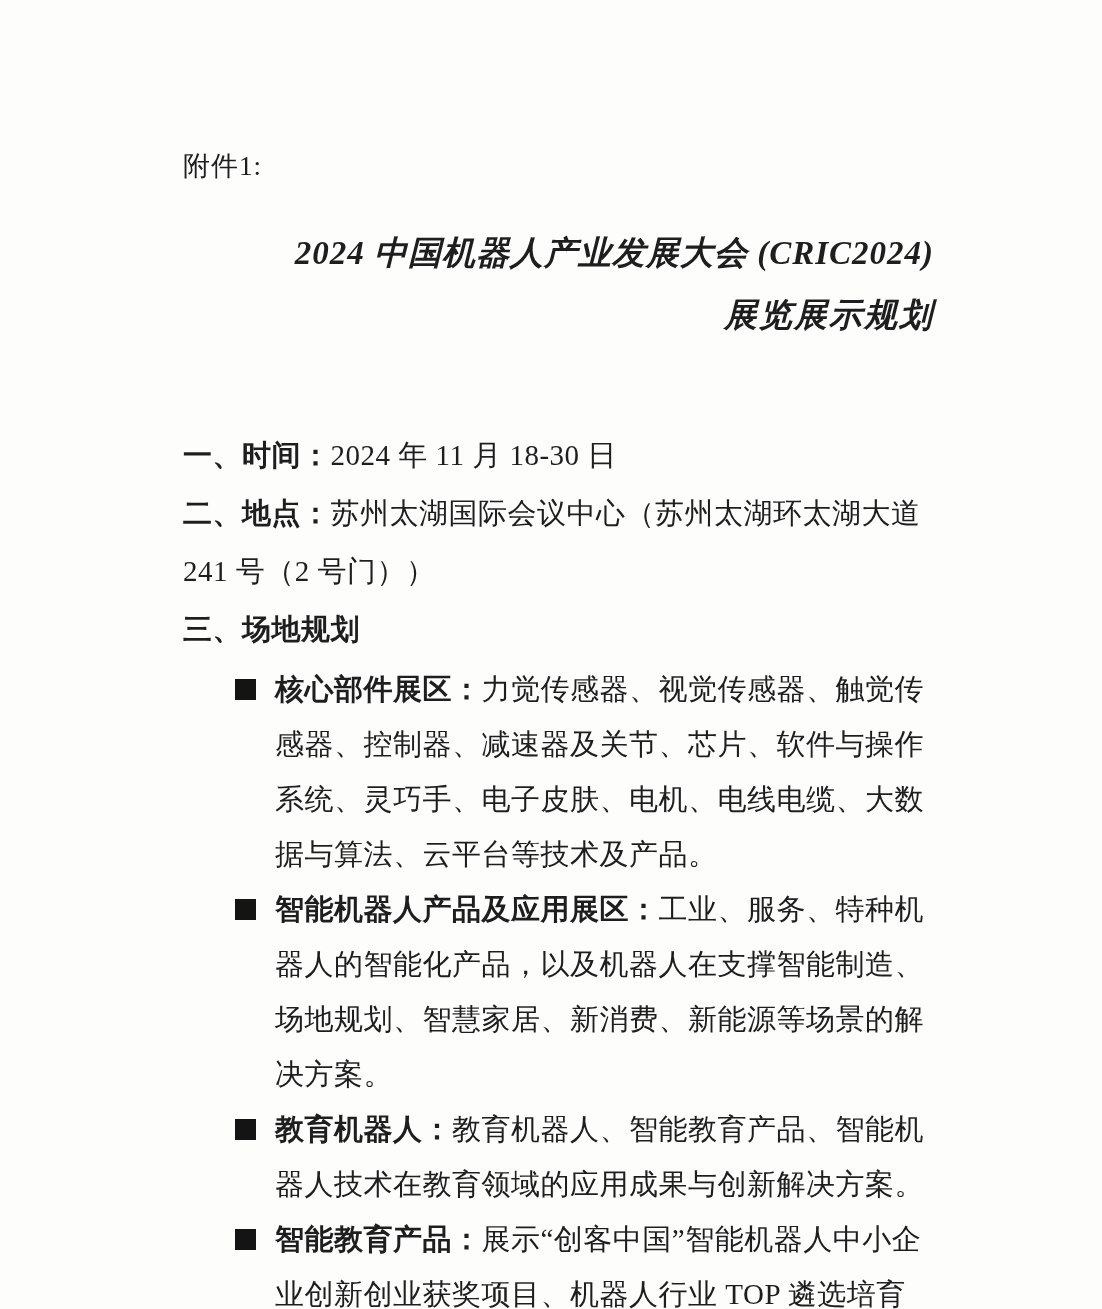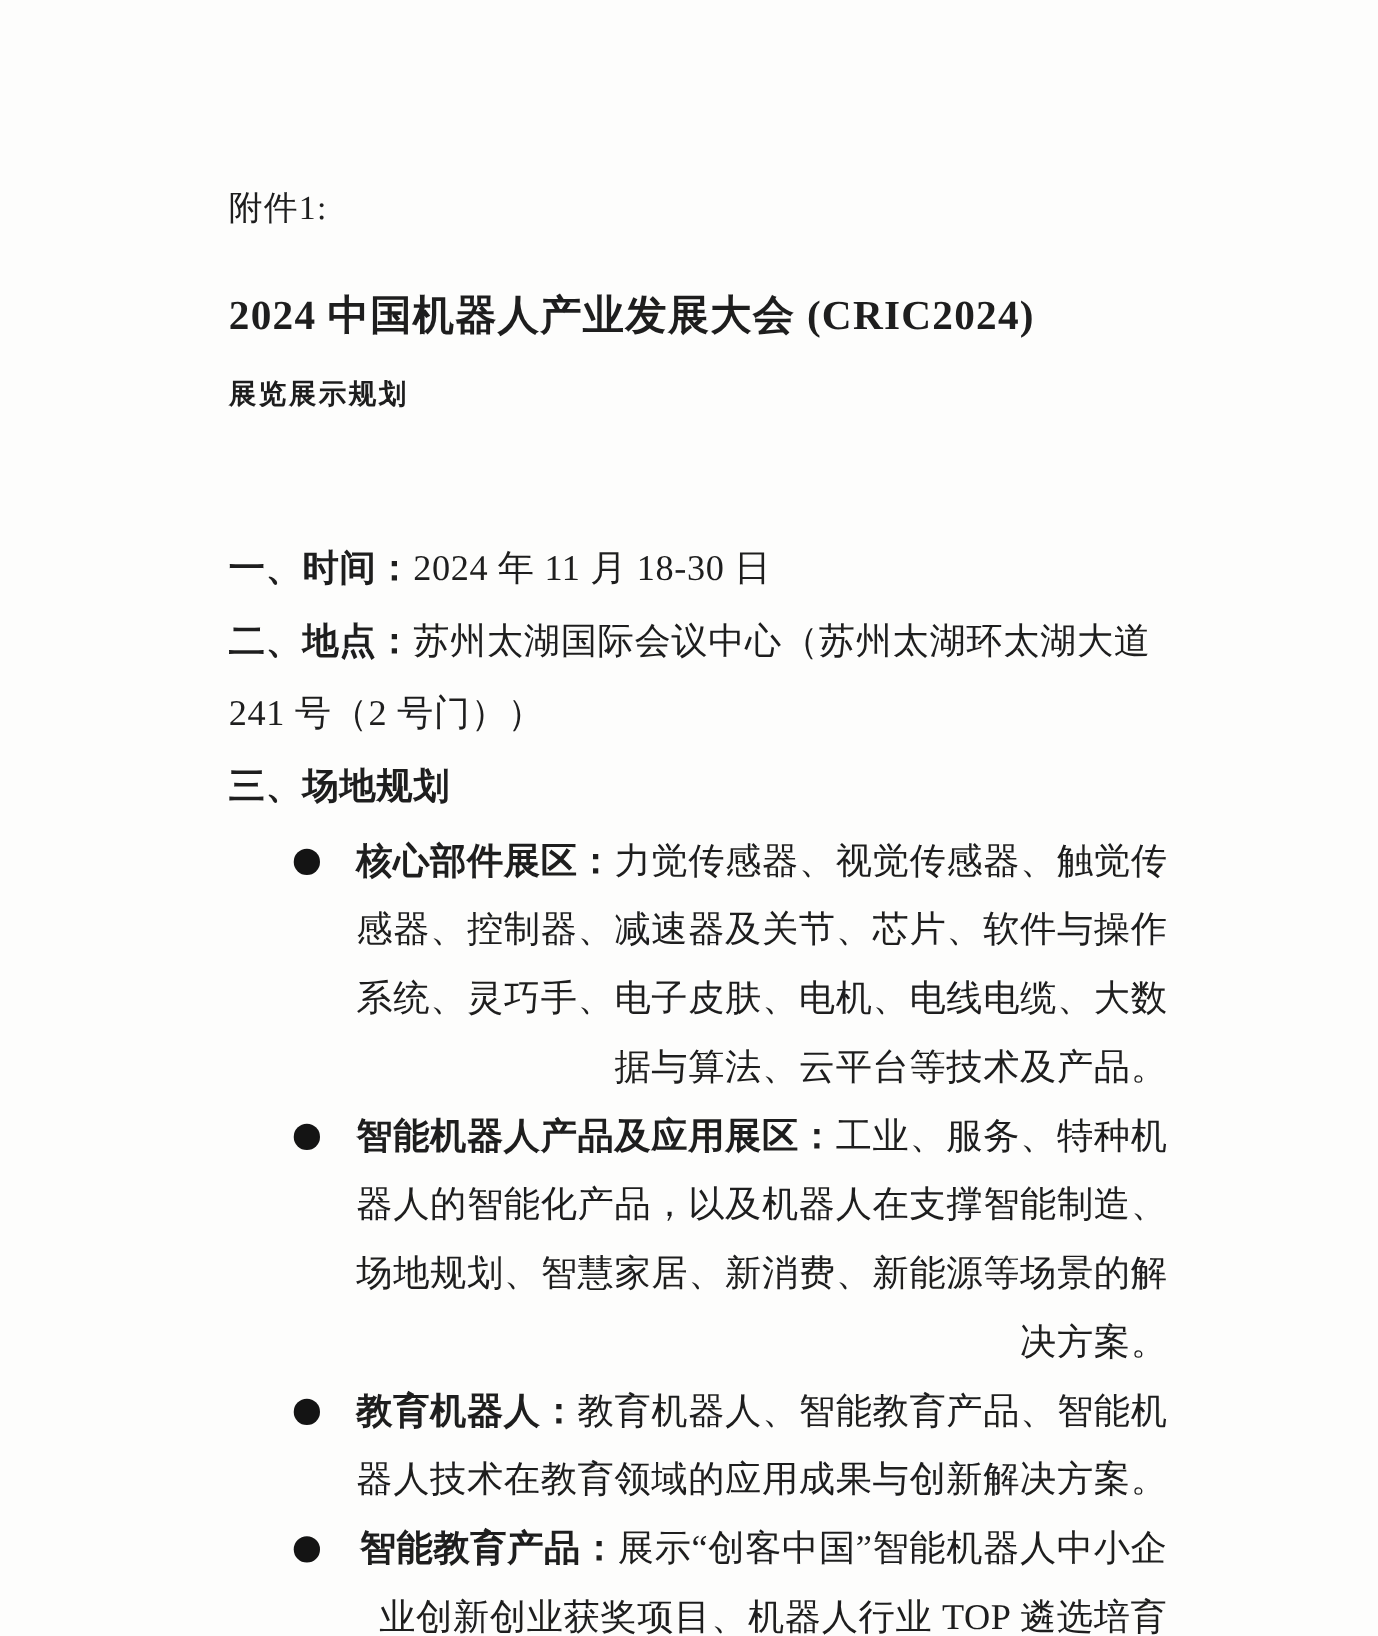--- a/index.html
+++ b/index.html
@@ -1,15 +1,15 @@
 <!DOCTYPE html>
 <html><head>
 <meta charset="utf-8">
 <style>
-  * { margin: 0; padding: 0; box-sizing: border-box; border-radius: 28px; }
+  * { margin: 0; padding: 0; box-sizing: border-box; }
   html, body {
     width: 1102px;
     height: 1309px;
     overflow: hidden;
   }
   body {
     background: #fdfdfc;
     color: #1e1e1e;
     font-family: "Liberation Serif", "DejaVu Serif", serif;
     position: relative;
@@ -17,31 +17,32 @@
   .page {
     position: absolute;
     inset: 0;
     padding: 148px 168px 0 183px;
   }
   .attachment {
     font-size: 27px;
     letter-spacing: 1px;
   }
   .title-block {
-    text-align: left;
+    text-align: right;
     margin-top: 40px;
+    font-style: italic;
   }
   .title-line1 {
     font-size: 33px;
     font-weight: bold;
     letter-spacing: 1px;
     line-height: 58px;
   }
   .title-line2 {
-    font-size: 22px;
+    font-size: 33px;
     font-weight: bold;
     letter-spacing: 2px;
     line-height: 58px;
     margin-top: 4px;
   }
   .items {
     margin-top: 82px;
   }
   .item {
     font-size: 29px;
@@ -51,21 +52,20 @@
   .item .lbl {
     font-weight: bold;
   }
   .bullets {
     margin-top: 4px;
   }
   .bullet {
     display: flex;
     align-items: flex-start;
     padding-left: 52px;
-    text-align: right;
   }
   .bullet-marker {
     flex: none;
     width: 21px;
     height: 21px;
     background: #141414;
     margin-top: 17px;
     margin-right: 19px;
   }
   .bullet-body {

